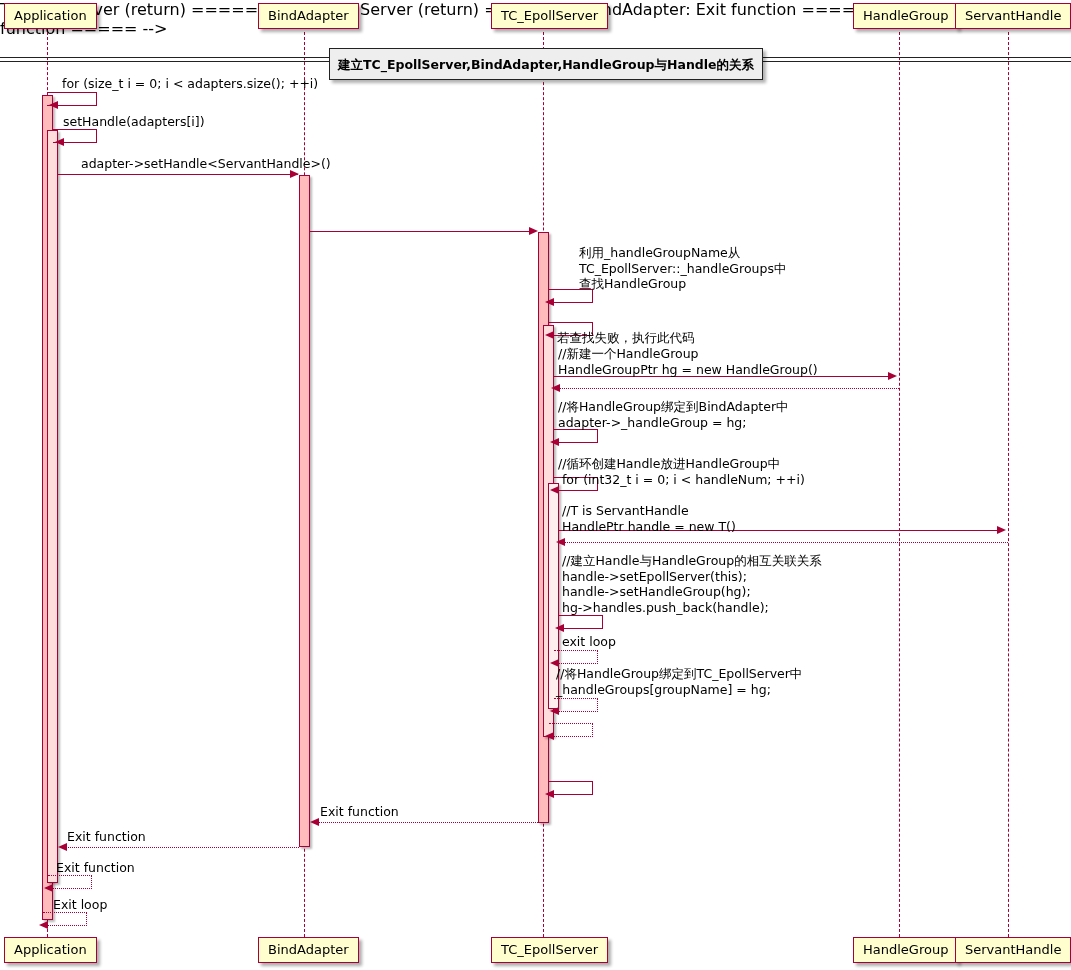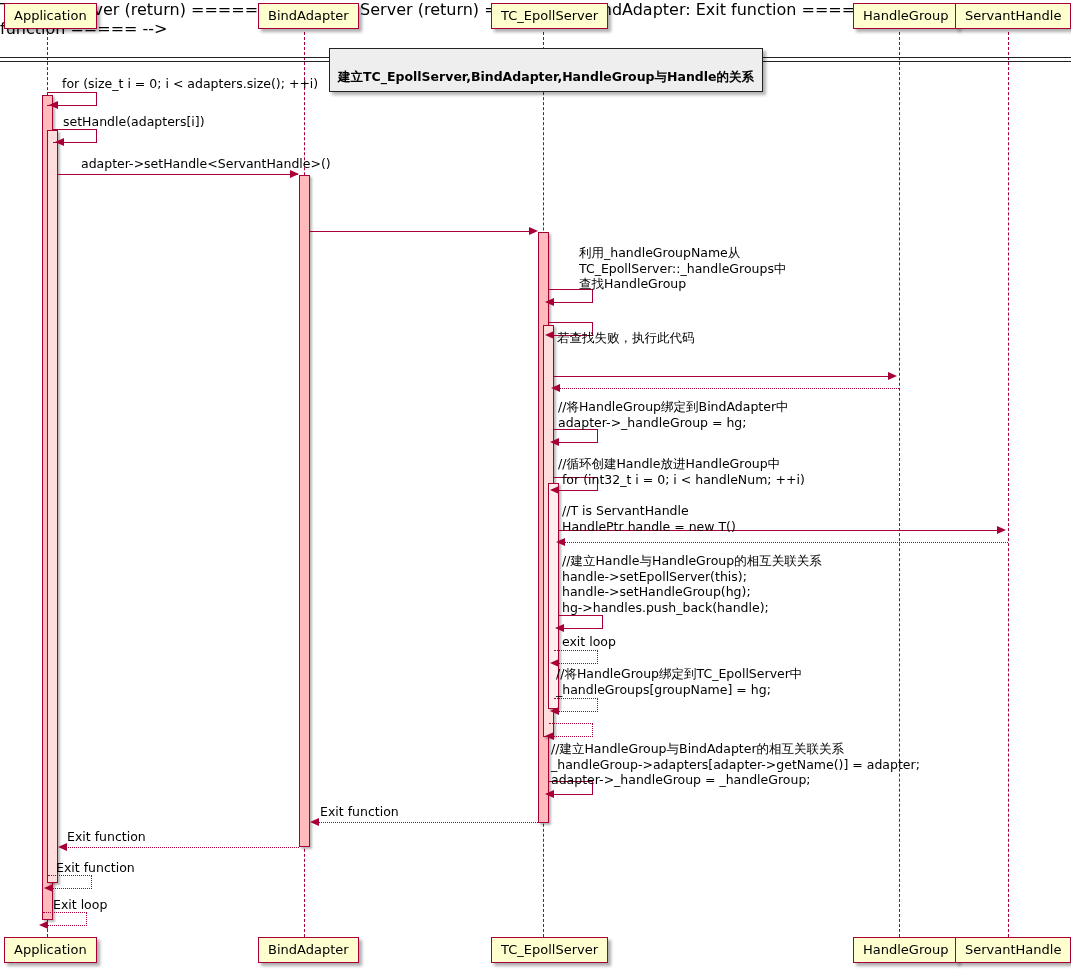--- a/index.html
+++ b/index.html
@@ -65,21 +65,21 @@
     z-index: 2;
   }
   .divider-box {
     position: absolute;
     box-sizing: border-box;
     background: #EEEEEE;
     border: 1.5px solid #222222;
     color: #000000;
     font-size: 12.5px;
     font-weight: bold;
-    padding: 20px 8px 5px 8px;
+    padding: 8px 8px 5px 8px;
     white-space: nowrap;
     box-shadow: 3px 3px 3px rgba(0,0,0,0.3);
     z-index: 7;
   }
   .msg-label {
     position: absolute;
     color: #000000;
     font-size: 12.5px;
     line-height: 15.5px;
     white-space: pre;
@@ -190,20 +190,22 @@
 查找HandleGroup</div>
   <div class="selfcall" style="left:549px; top:289px; width:44px; height:14px;"></div>
   <div class="arrow-head left" style="left:545px; top:298px;"></div>
 
   
   <div class="msg-label" style="left:557px; top:306px;margin-top:24px;">若查找失败，执行此代码</div>
   <div class="selfcall" style="left:549px; top:322px; width:44px; height:14px;"></div>
   <div class="arrow-head left" style="left:545px; top:331px;"></div>
 
   
+  <div class="msg-label" style="left:558px; top:346px;">//新建一个HandleGroup
+HandleGroupPtr hg = new HandleGroup()</div>
   <div class="arrow-line" style="left:554px; top:376px; width:336px;"></div>
   <div class="arrow-head right" style="left:888px; top:372px;"></div>
 
    TC_EpollServer (return) ===== --&gt;
   <div class="arrow-line dotted" style="left:556px; top:388px; width:343px;"></div>
   <div class="arrow-head left" style="left:551px; top:384px;"></div>
 
   
   <div class="msg-label" style="left:558px; top:399px;">//将HandleGroup绑定到BindAdapter中
 adapter-&gt;_handleGroup = hg;</div>
@@ -243,23 +245,20 @@
   <div class="msg-label" style="left:556px; top:666px;">//将HandleGroup绑定到TC_EpollServer中
 _handleGroups[groupName] = hg;</div>
   <div class="selfcall dotted" style="left:554px; top:698px; width:44px; height:14px;"></div>
   <div class="arrow-head left" style="left:550px; top:707px;"></div>
 
   
   <div class="selfcall dotted" style="left:549px; top:723px; width:44px; height:14px;"></div>
   <div class="arrow-head left" style="left:545px; top:732px;"></div>
 
   
-  <div class="msg-label" style="left:551px; top:741px;">//建立HandleGroup与BindAdapter的相互关联关系
-_handleGroup-&gt;adapters[adapter-&gt;getName()] = adapter;
-adapter-&gt;_handleGroup = _handleGroup;</div>
   <div class="selfcall" style="left:549px; top:781px; width:44px; height:14px;"></div>
   <div class="arrow-head left" style="left:545px; top:790px;"></div>
 
    BindAdapter: Exit function ===== --&gt;
   <div class="msg-label" style="left:320px; top:804px;">Exit function</div>
   <div class="arrow-line dotted" style="left:315px; top:822px; width:223px;"></div>
   <div class="arrow-head left" style="left:310px; top:818px;"></div>
 
    Application: Exit function ===== --&gt;
   <div class="msg-label" style="left:67px; top:829px;">Exit function</div>

